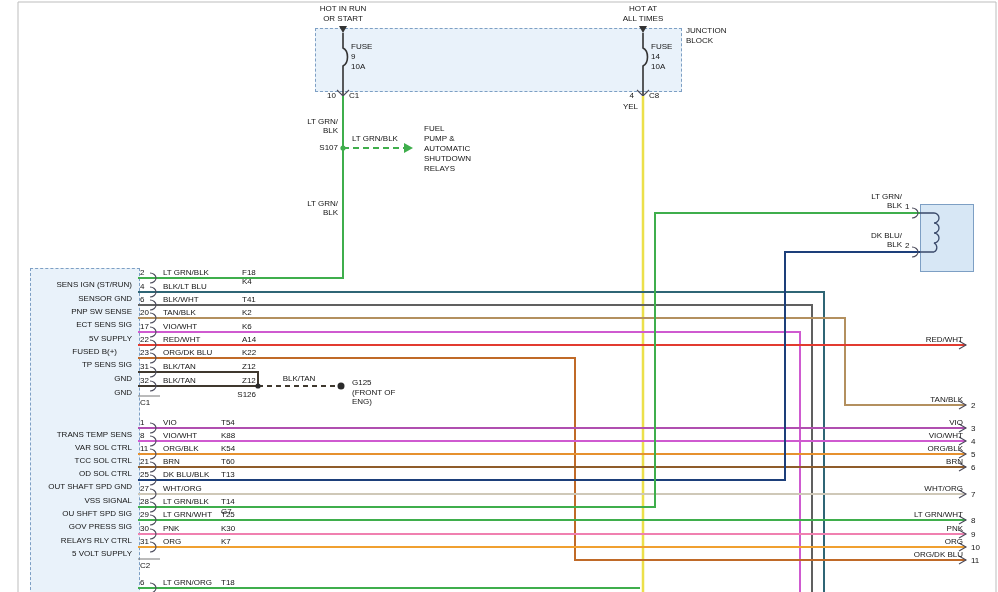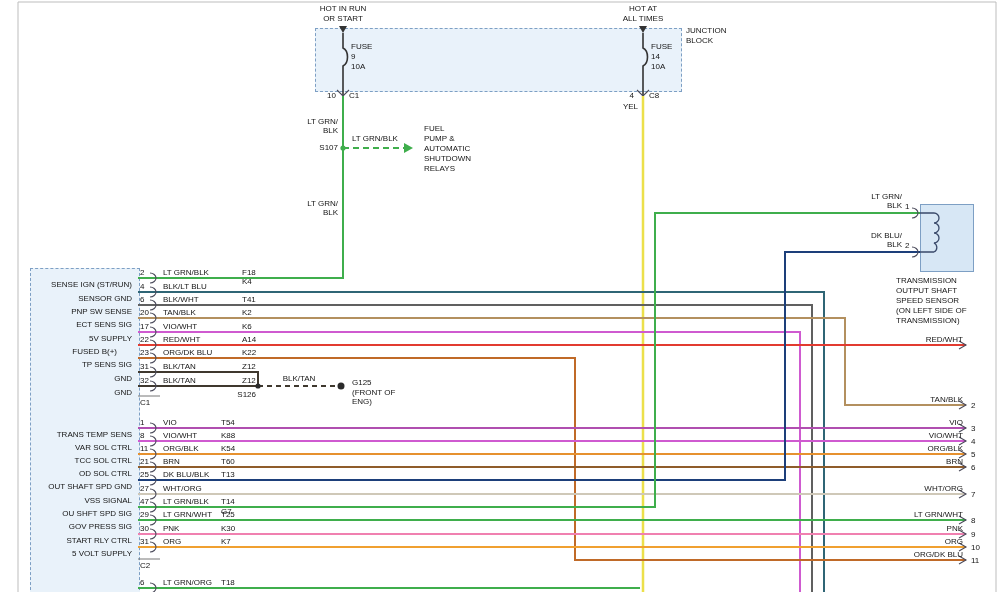--- a/index.html
+++ b/index.html
@@ -169,21 +169,21 @@
     <div>PUMP &amp;</div>
     <div>AUTOMATIC</div>
     <div>SHUTDOWN</div>
     <div>RELAYS</div>
   </div>
   <div class="t r" style="left:298px;top:199px;width:40px">
     <div>LT GRN/</div>
     <div>BLK</div>
   </div>
 
-  <div class="t r" style="left:34px;top:280px;width:98px">SENSE IGN (ST/RUN)</div>
+  <div class="t r" style="left:34px;top:280px;width:98px">SENS IGN (ST/RUN)</div>
   <div class="t" style="left:140px;top:268px">2</div>
   <div class="t" style="left:163px;top:268px">LT GRN/BLK</div>
   <div class="t" style="left:242px;top:268px">F18</div>
 
   <div class="t r" style="left:34px;top:294px;width:98px">SENSOR GND</div>
   <div class="t" style="left:140px;top:282px">4</div>
   <div class="t" style="left:163px;top:282px">BLK/LT BLU</div>
   <div class="t" style="left:242px;top:277px">K4</div>
 
   <div class="t r" style="left:34px;top:307px;width:98px">PNP SW SENSE</div>
@@ -255,30 +255,30 @@
   <div class="t" style="left:140px;top:470px">25</div>
   <div class="t" style="left:163px;top:470px">DK BLU/BLK</div>
   <div class="t" style="left:221px;top:470px">T13</div>
 
   <div class="t r" style="left:34px;top:496px;width:98px">VSS SIGNAL</div>
   <div class="t" style="left:140px;top:484px">27</div>
   <div class="t" style="left:163px;top:484px">WHT/ORG</div>
   <div class="t" style="left:221px;top:507px">G7</div>
 
   <div class="t r" style="left:34px;top:509px;width:98px">OU SHFT SPD SIG</div>
-  <div class="t" style="left:140px;top:497px">47</div>
+  <div class="t" style="left:140px;top:497px">28</div>
   <div class="t" style="left:163px;top:497px">LT GRN/BLK</div>
   <div class="t" style="left:221px;top:497px">T14</div>
 
   <div class="t r" style="left:34px;top:522px;width:98px">GOV PRESS SIG</div>
   <div class="t" style="left:140px;top:510px">29</div>
   <div class="t" style="left:163px;top:510px">LT GRN/WHT</div>
   <div class="t" style="left:221px;top:510px">T25</div>
 
-  <div class="t r" style="left:34px;top:536px;width:98px">START RLY CTRL</div>
+  <div class="t r" style="left:34px;top:536px;width:98px">RELAYS RLY CTRL</div>
   <div class="t" style="left:140px;top:524px">30</div>
   <div class="t" style="left:163px;top:524px">PNK</div>
   <div class="t" style="left:221px;top:524px">K30</div>
 
   <div class="t r" style="left:34px;top:549px;width:98px">5 VOLT SUPPLY</div>
   <div class="t" style="left:140px;top:537px">31</div>
   <div class="t" style="left:163px;top:537px">ORG</div>
   <div class="t" style="left:221px;top:537px">K7</div>
 
   <div class="t" style="left:140px;top:561px">C2</div>
@@ -290,27 +290,20 @@
   <div class="t r" style="left:856px;top:192px;width:46px">
     <div>LT GRN/</div>
     <div>BLK</div>
   </div>
   <div class="t" style="left:905px;top:202px">1</div>
   <div class="t r" style="left:856px;top:231px;width:46px">
     <div>DK BLU/</div>
     <div>BLK</div>
   </div>
   <div class="t" style="left:905px;top:241px">2</div>
-  <div class="t lh10" style="left:896px;top:276px">
-    <div>TRANSMISSION</div>
-    <div>OUTPUT SHAFT</div>
-    <div>SPEED SENSOR</div>
-    <div>(ON LEFT SIDE OF</div>
-    <div>TRANSMISSION)</div>
-  </div>
 
   <div class="t r" style="left:856px;top:335px;width:107px">RED/WHT</div>
   <div class="t" style="left:971px;top:341px"></div>
 
   <div class="t r" style="left:856px;top:395px;width:107px">TAN/BLK</div>
   <div class="t" style="left:971px;top:401px">2</div>
 
   <div class="t r" style="left:856px;top:418px;width:107px">VIO</div>
   <div class="t" style="left:971px;top:424px">3</div>
 

